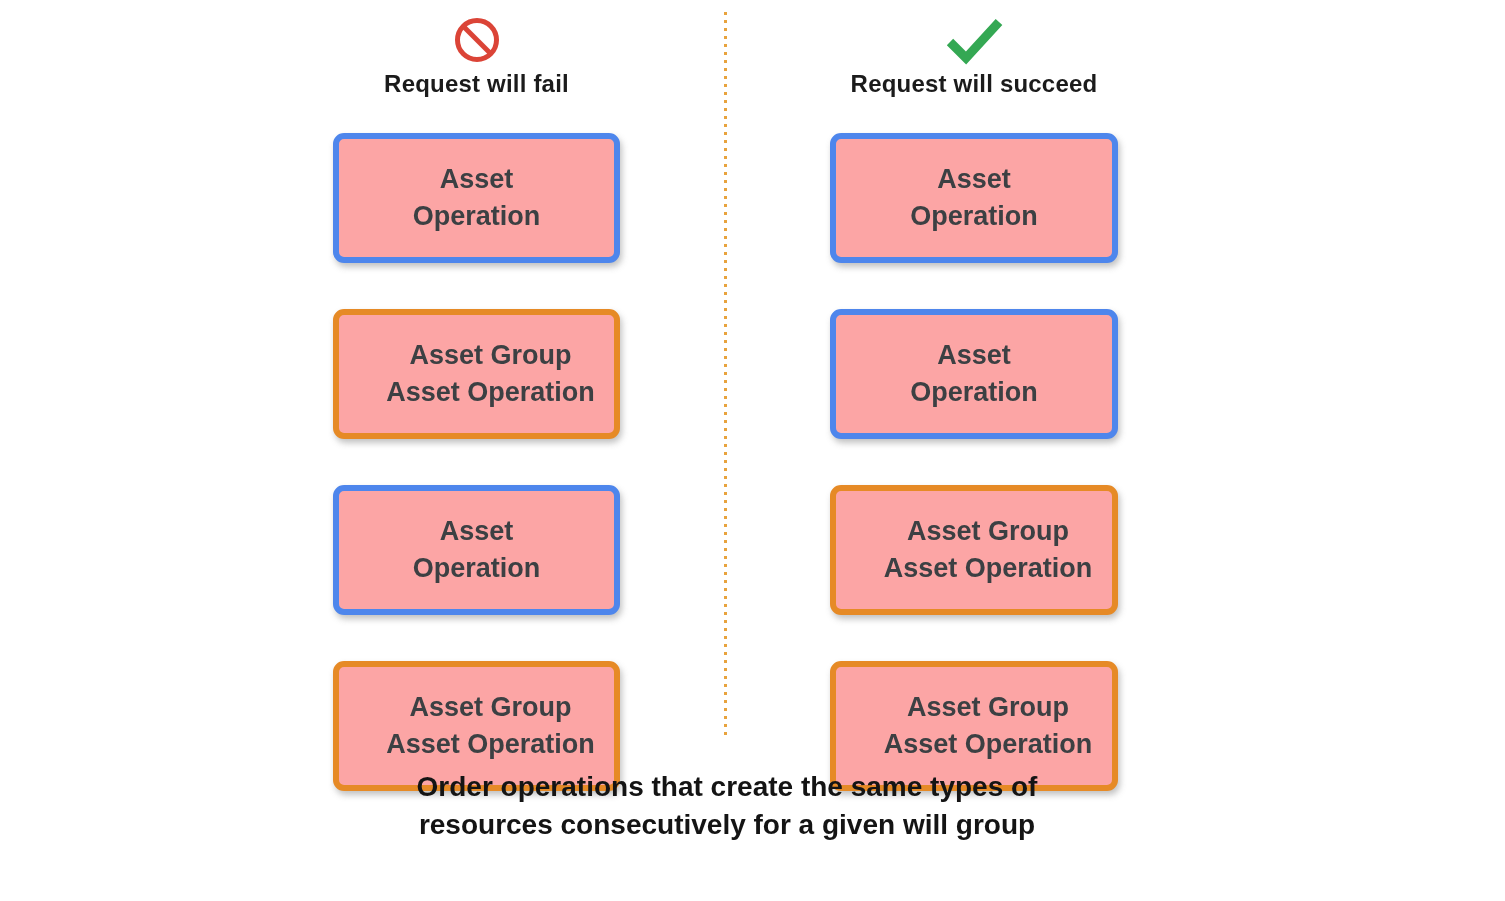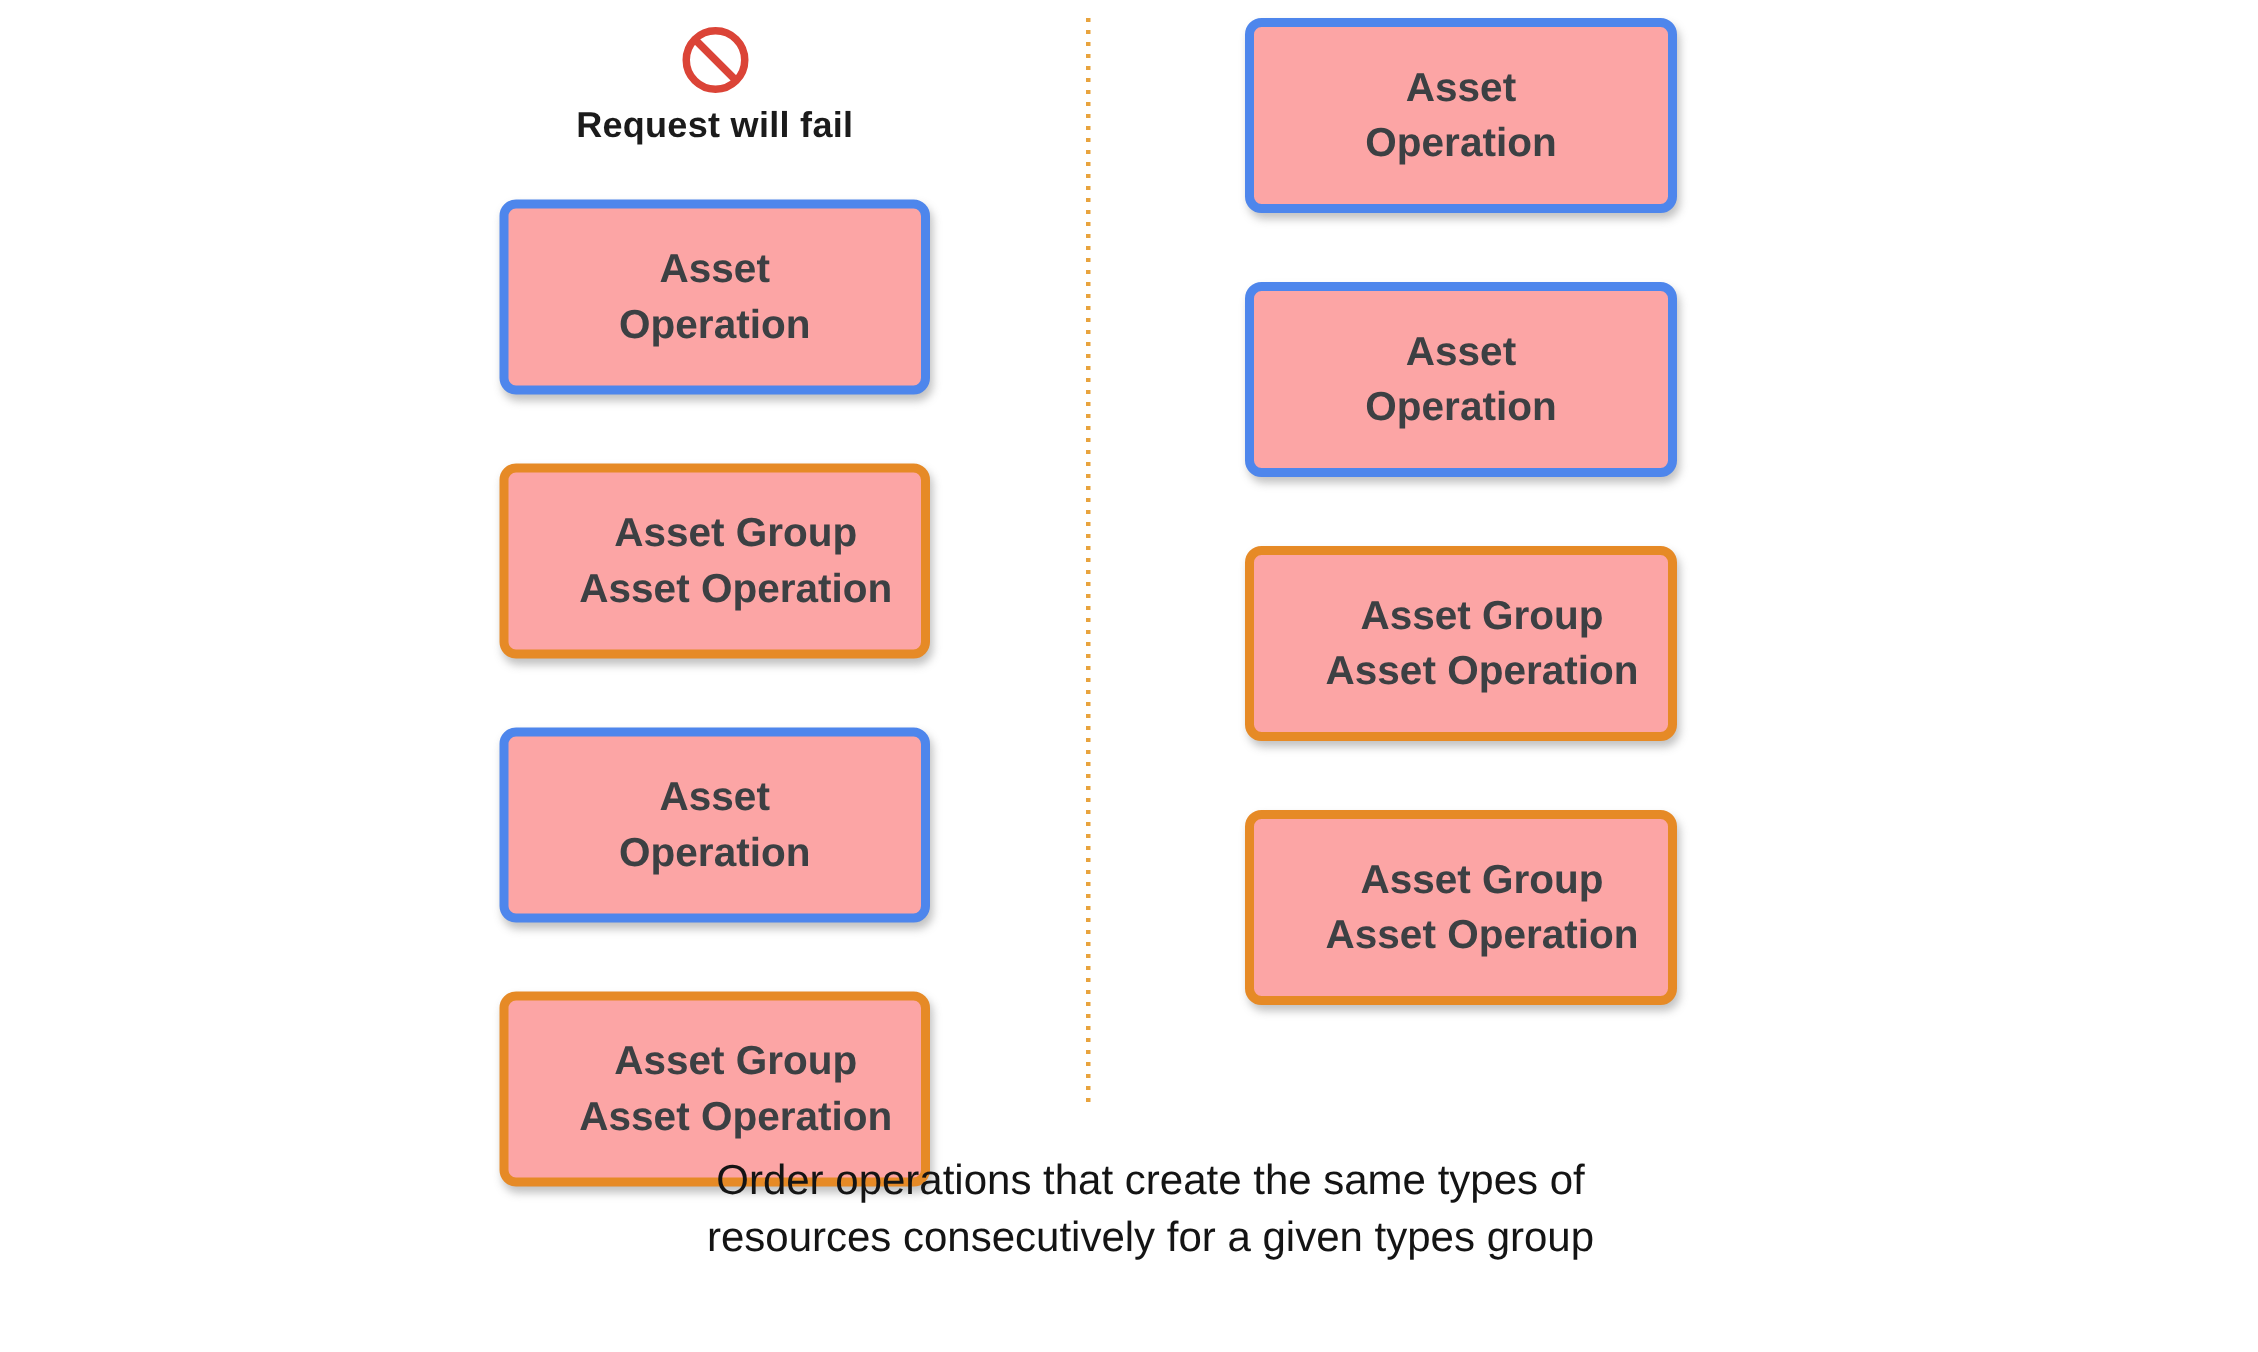--- a/index.html
+++ b/index.html
@@ -79,24 +79,23 @@
       transparent 3px, transparent 8px
     );
   }
   .caption {
     position: absolute;
     top: 768px;
     left: 0;
     width: 1454px;
     text-align: center;
     font-size: 28px;
-    font-weight: normal;
+    font-weight: bold;
     line-height: 38px;
     color: #141414;
-    padding-left: 40px;
   }
 </style>
 </head>
 <body>
 
 <div class="canvas">
 
   <div class="column fail">
     <div class="column-header">
       <div class="header-icon">
@@ -122,20 +121,28 @@
     </div>
     <div class="op-box asset-group">
       <span>Asset Group</span>
       <span>Asset Operation</span>
     </div>
   </div>
 
   <div class="divider"></div>
 
   <div class="column succeed">
+    <div class="column-header">
+      <div class="header-icon">
+        <svg width="62" height="50" viewBox="0 0 62 50">
+          <path d="M7 27 L23 43 L56 7" fill="none" stroke="#34A853" stroke-width="9" stroke-linecap="butt"></path>
+        </svg>
+      </div>
+      <div class="header-title">Request will succeed</div>
+    </div>
 
     <div class="op-box asset">
       <span>Asset</span>
       <span>Operation</span>
     </div>
     <div class="op-box asset">
       <span>Asset</span>
       <span>Operation</span>
     </div>
     <div class="op-box asset-group">
@@ -143,16 +150,16 @@
       <span>Asset Operation</span>
     </div>
     <div class="op-box asset-group">
       <span>Asset Group</span>
       <span>Asset Operation</span>
     </div>
   </div>
 
   <div class="caption">
     <div>Order operations that create the same types of</div>
-    <div>resources consecutively for a given types group</div>
+    <div>resources consecutively for a given will group</div>
   </div>
 
 </div>
 
 </body></html>

